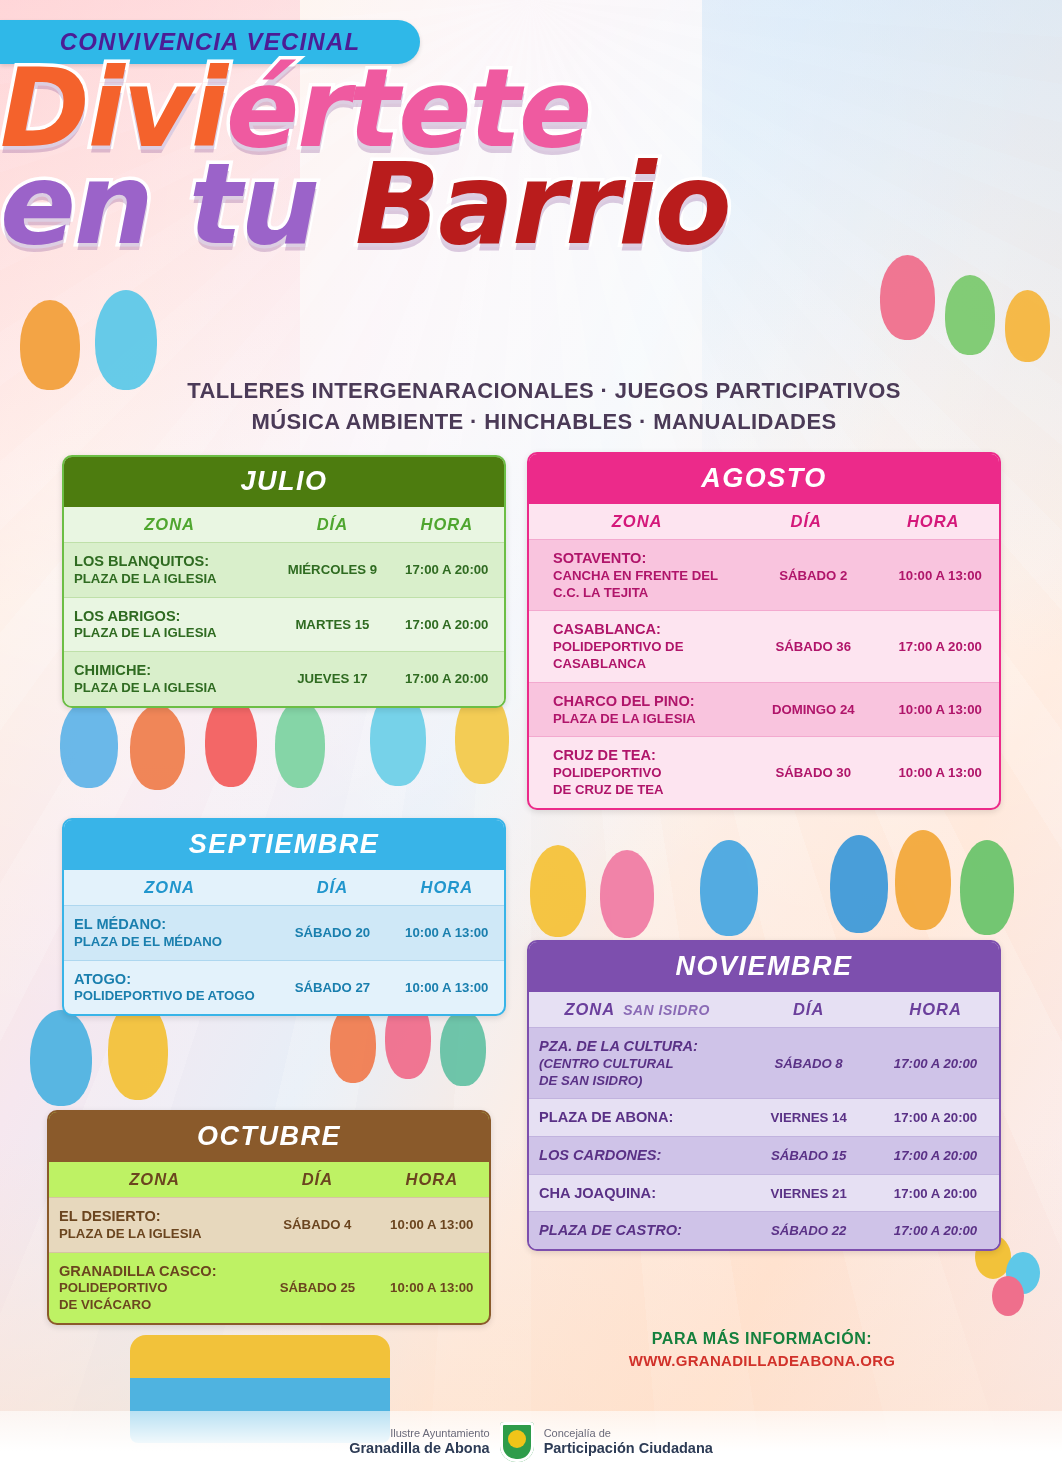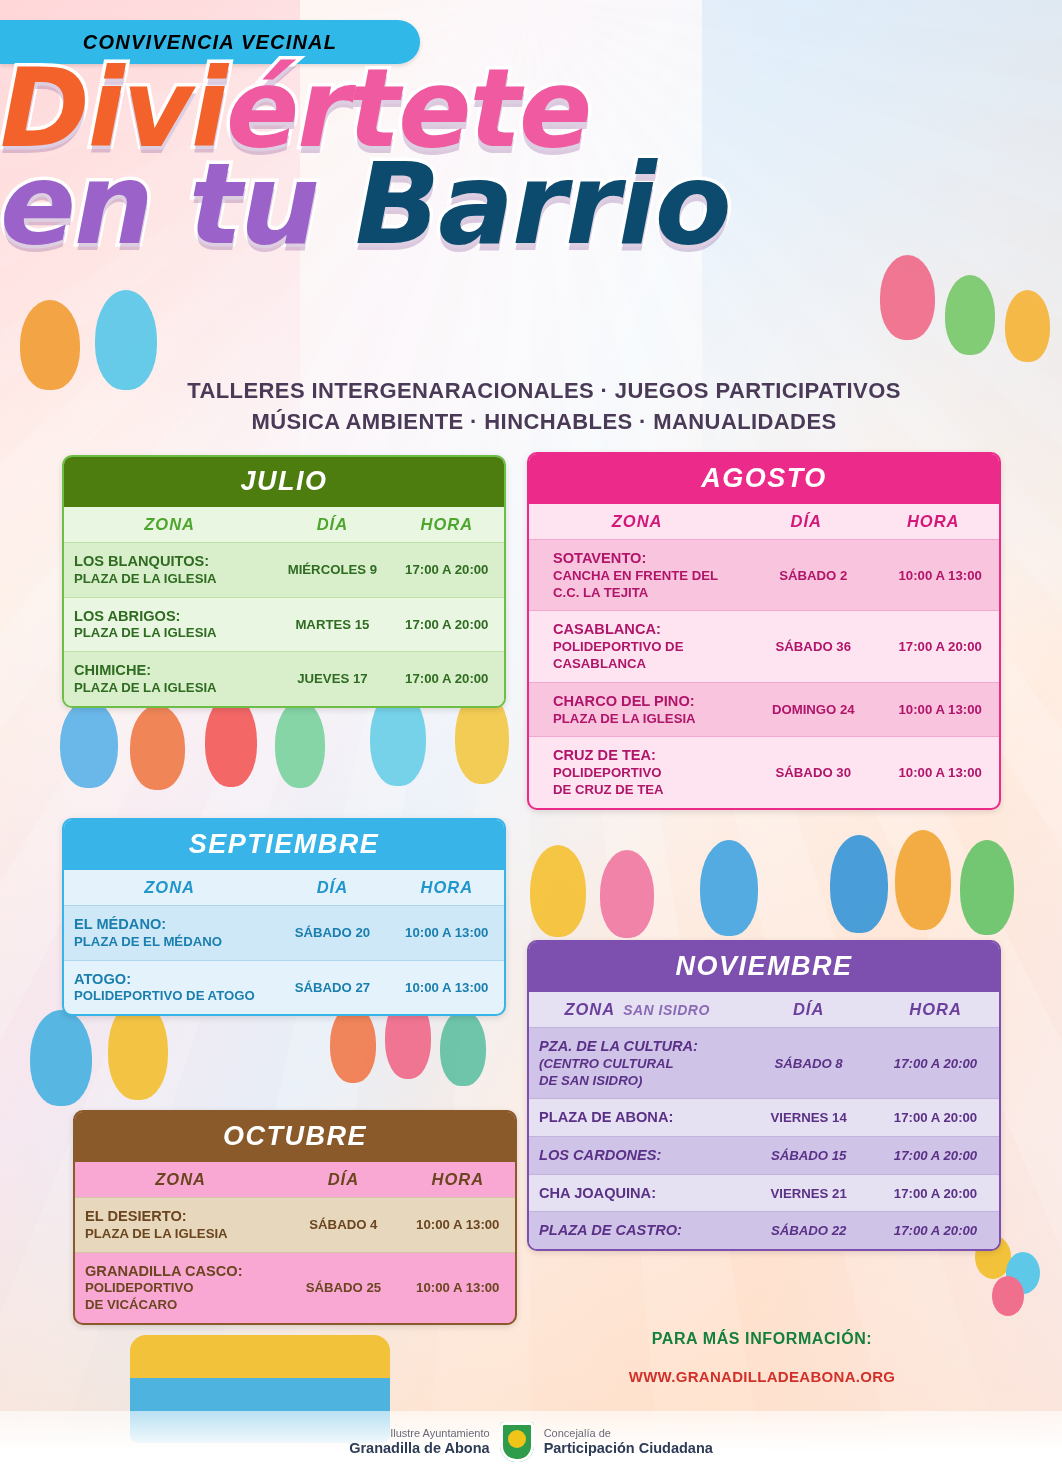--- a/index.html
+++ b/index.html
@@ -23,21 +23,21 @@
   .washB{position:absolute;left:0;bottom:0;width:100%;height:420px;
     background:linear-gradient(0deg, rgba(255,222,196,.55), rgba(255,255,255,0) 80%);pointer-events:none;}
 
   
   .ribbon{
     position:absolute;left:0;top:20px;width:420px;height:44px;
     background:#2fb8e8;border-radius:0 24px 24px 0;
     display:flex;align-items:center;justify-content:center;
     box-shadow:0 2px 4px rgba(0,0,0,.13);
   }
-  .ribbon span{color:#000000;font-weight:bold;font-size:20px;letter-spacing:1.2px;font-style:italic;}
+  .ribbon span{color:#4c1d95;font-weight:bold;font-size:24px;letter-spacing:1.2px;font-style:italic;}
 
   .title-wrap{position:absolute;left:0;top:58px;width:1062px;text-align:left;pointer-events:none;}
   .t1{
     font-family:"DejaVu Sans",sans-serif;font-weight:bold;font-style:italic;
     font-size:108px;line-height:.95;letter-spacing:-2px;
     color:#f4622c;
     -webkit-text-stroke:7px #ffffff;
     paint-order:stroke fill;
     text-shadow:0 7px 0 rgba(120,60,140,.25);
     margin:0;
@@ -45,21 +45,21 @@
   .t1 .pink{color:#ef5aa0;}
   .t2{
     font-family:"DejaVu Sans",sans-serif;font-weight:bold;font-style:italic;
     font-size:112px;line-height:.95;letter-spacing:-2px;
     color:#9b63c9;
     -webkit-text-stroke:7px #ffffff;
     paint-order:stroke fill;
     text-shadow:0 7px 0 rgba(120,60,140,.25);
     margin:-10px 0 0 0;
   }
-  .t2 .pk{color:#0c4a6e;}
+  .t2 .pk{color:#b91c1c;}
   .subt{
     position:absolute;left:0;top:375px;width:1062px;text-align:center;
     font-weight:bold;font-size:22px;color:#4b3a57;letter-spacing:.4px;line-height:1.42;padding-left:13px;
   }
 
   
   .tbl{position:absolute;border-radius:10px;overflow:hidden;box-shadow:0 2px 6px rgba(0,0,0,.12);}
   .tbl .cap{
     text-align:center;font-weight:bold;font-size:27px;letter-spacing:1.5px;color:#fff;
     padding:9px 0 10px;font-style:italic;
@@ -89,40 +89,40 @@
 
   
   #sept{left:62px;top:818px;width:440px;background:#e3f2fb;border:2px solid #38b4e8;}
   #sept .cap{background:#38b4e8;}
   #sept th{color:#2196cd;}
   #sept td{color:#1a7fae;}
   #sept tr.alt td{background:#cfe8f7;}
   #sept td{border-top:1px solid #aed7ef;}
 
   
-  #oct{left:73px;top:1110px;width:440px;background:#f9a8d4;border:2px solid #8a5a2b;}
+  #oct{left:47px;top:1110px;width:440px;background:#bef264;border:2px solid #8a5a2b;}
   #oct .cap{background:#8a5a2b;}
   #oct th{color:#6b451f;}
   #oct td{color:#6b451f;}
   #oct tr.alt td{background:#e7d8bd;}
   #oct td{border-top:1px solid #d6c3a3;}
 
   
   #nov{left:527px;top:940px;width:470px;background:#e6e0f3;border:2px solid #7d4fae;}
   #nov .cap{background:#7d4fae;}
   #nov th{color:#6b3f9c;}
   #nov td{color:#5a3186;}
   #nov tr.alt td{background:#cfc3e8;font-style:italic;}
   #nov td{border-top:1px solid #c1b3de;}
   #nov th .sub{font-size:14px;color:#8a6ab5;letter-spacing:.5px;}
 
   
   .info{position:absolute;left:527px;top:1330px;width:470px;text-align:center;}
   .info .l1{font-weight:bold;font-size:16px;color:#15803d;letter-spacing:.6px;}
-  .info .l2{font-weight:bold;font-size:15px;color:#d1312a;letter-spacing:.3px;margin-top:20px;}
+  .info .l2{font-weight:bold;font-size:15px;color:#d1312a;letter-spacing:.3px;margin-top:4px;}
   .footbar{position:absolute;left:0;bottom:0;width:1062px;height:62px;
     background:linear-gradient(0deg,#ffffff 35%, rgba(255,255,255,.6));
     display:flex;align-items:center;justify-content:center;gap:10px;}
   .fl{text-align:right;line-height:1.15;}
   .fl .s{font-size:11px;color:#6a6a7a;}
   .fl .b{font-size:14.5px;color:#2d3b55;font-weight:bold;}
   .crest{width:34px;height:40px;background:#2e9c4a;border-radius:4px 4px 16px 16px;position:relative;
     box-shadow:inset 0 0 0 3px #fff;}
   .crest:after{content:"";position:absolute;left:8px;top:8px;width:18px;height:18px;border-radius:50%;
     background:#f0c419;}

